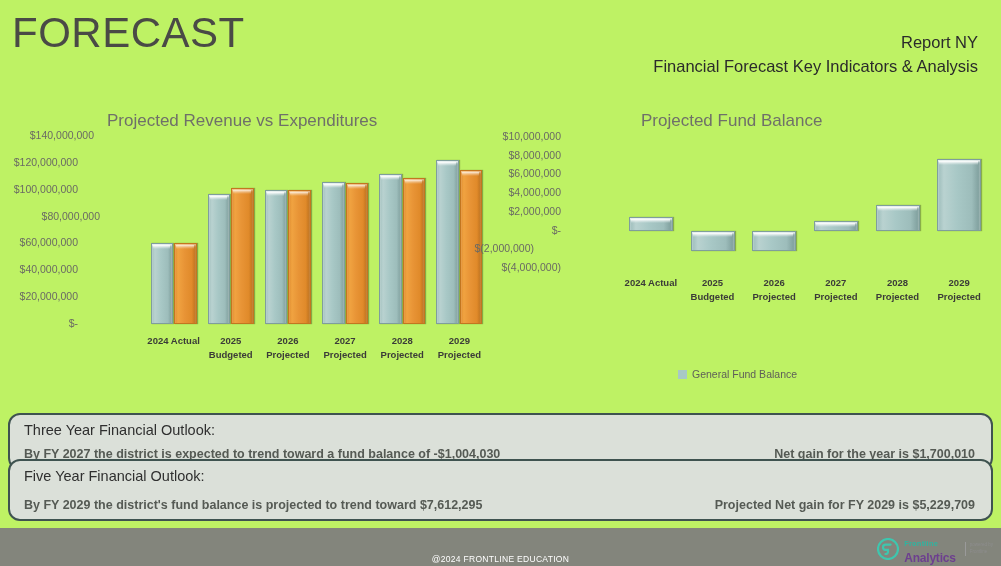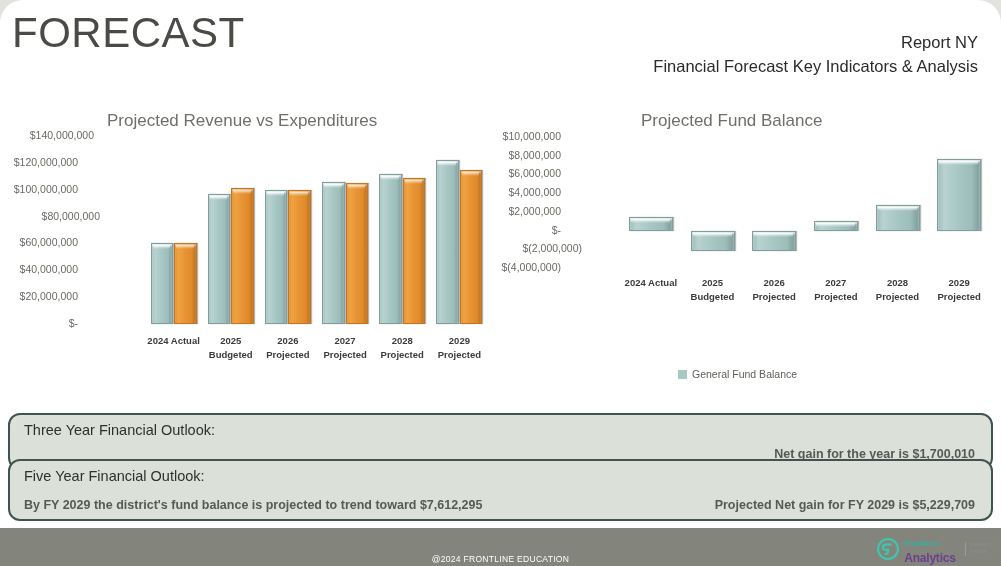--- a/index.html
+++ b/index.html
@@ -2,21 +2,21 @@
 <html><head>
 <meta charset="utf-8">
 <style>
   html,body{margin:0;padding:0;}
   body{
     width:1001px;height:566px;
     background:#e2e3dd;
     font-family:"Liberation Sans", sans-serif;
     overflow:hidden;position:relative;
   }
-  .page{position:absolute;inset:0;background:#ffffff;border-radius:23px;}
+  .page{position:absolute;inset:0;background:#bef264;}
 
   
   #app-title{
     position:absolute;left:12px;top:12px;
     font-size:42px;color:#4a4a46;letter-spacing:.5px;
     font-weight:400;line-height:1;
   }
   #header-subtitle{
     position:absolute;right:23px;top:31px;
     text-align:right;font-size:16.5px;color:#2b2b2b;line-height:1.45;
@@ -158,21 +158,21 @@
 
   <div class="chart-title" style="left:641px;top:111px;">Projected Fund Balance</div>
 
   <div id="chart2-yaxis">
       <div class="axis-label axis-right" style="left: 483px; width: 78px; top: 130px;">$10,000,000</div>
       <div class="axis-label axis-right" style="left: 483px; width: 78px; top: 148.714px;">$8,000,000</div>
       <div class="axis-label axis-right" style="left: 483px; width: 78px; top: 167.429px;">$6,000,000</div>
       <div class="axis-label axis-right" style="left: 483px; width: 78px; top: 186.143px;">$4,000,000</div>
       <div class="axis-label axis-right" style="left: 483px; width: 78px; top: 204.857px;">$2,000,000</div>
       <div class="axis-label axis-right" style="left: 483px; width: 78px; top: 223.571px;">$-</div>
-      <div class="axis-label axis-right" style="left: 504px; width: 78px; top: 242.286px;">$(2,000,000)</div>
+      <div class="axis-label axis-right" style="left: 456px; width: 78px; top: 242.286px;">$(2,000,000)</div>
       <div class="axis-label axis-right" style="left: 483px; width: 78px; top: 261px;">$(4,000,000)</div>
     </div>
   <div id="chart2-bars">
       <div class="bar teal" title="2024 Actual — General Fund Balance" style="left: 628.833px; top: 216.536px; width: 44px; height: 14.0357px;"></div>
       <div class="bar teal" title="2025 Budgeted — General Fund Balance" style="left: 690.5px; top: 230.571px; width: 44px; height: 20.5857px;"></div>
       <div class="bar teal" title="2026 Projected — General Fund Balance" style="left: 752.167px; top: 230.571px; width: 44px; height: 20.5857px;"></div>
       <div class="bar teal" title="2027 Projected — General Fund Balance" style="left: 813.833px; top: 221.214px; width: 44px; height: 9.35714px;"></div>
       <div class="bar teal" title="2028 Projected — General Fund Balance" style="left: 875.5px; top: 205.307px; width: 44px; height: 25.2643px;"></div>
       <div class="bar teal" title="2029 Projected — General Fund Balance" style="left: 937.167px; top: 159.342px; width: 44px; height: 71.2293px;"></div>
     </div>
@@ -186,20 +186,21 @@
     </div>
   <div class="legend" style="left:678px;top:368px;" id="chart2-legend">
       <span class="legend-item">
         <span class="legend-swatch" style="background: rgb(168, 200, 198);"></span>
         <span class="legend-text">General Fund Balance</span>
       </span>
     </div>
 
   <div class="outlook" style="top:413px;height:57px;">
     <div class="outlook-head">Three Year Financial Outlook:</div>
+    <div class="outlook-left">By FY 2027 the district is expected to trend toward a fund balance of -$1,004,030</div>
     <div class="outlook-right">Net gain for the year is $1,700,010</div>
   </div>
 
   <div class="outlook" style="top:459px;height:62px;">
     <div class="outlook-head">Five Year Financial Outlook:</div>
     <div class="outlook-left">By FY 2029 the district's fund balance is projected to trend toward $7,612,295</div>
     <div class="outlook-right">Projected Net gain for FY 2029 is $5,229,709</div>
   </div>
 
   <div id="footer">

